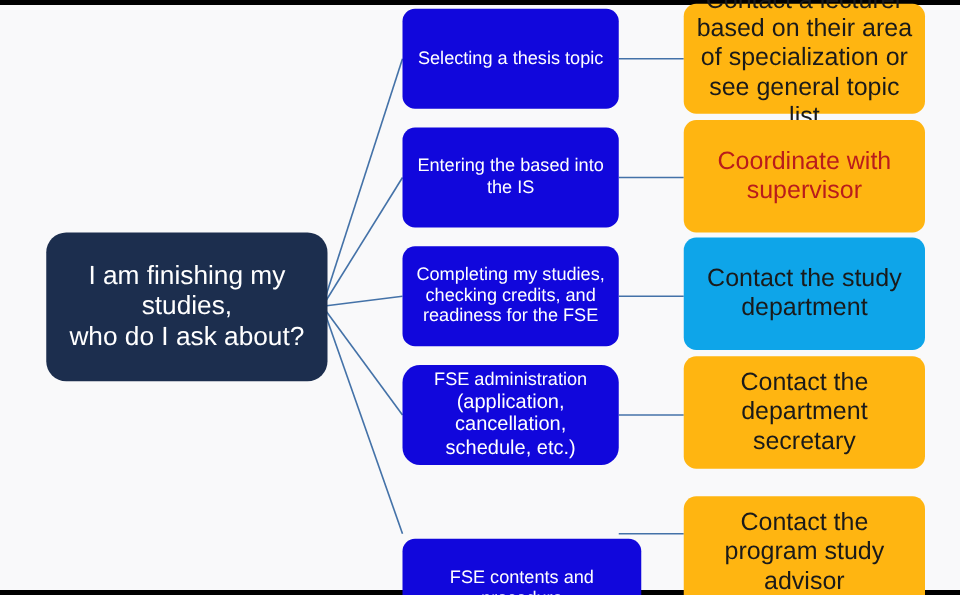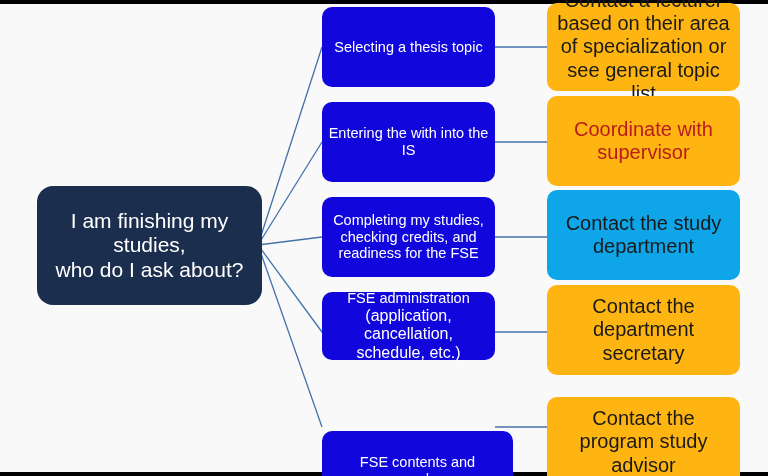--- a/index.html
+++ b/index.html
@@ -110,26 +110,26 @@
   <div class="node node-root" style="left: 37px; top: 186px; width: 225px; height: 119px; background: rgb(28, 46, 78); color: rgb(255, 255, 255);">
     <span class="label">I am finishing my studies,
 who do I ask about?</span>
   </div>
 
   <div id="topics">
       <div class="node node-topic" style="left: 322px; top: 7px; width: 173px; height: 80px; background: rgb(17, 7, 220); color: rgb(255, 255, 255);">
         <span class="label">Selecting a thesis topic</span>
       </div>
       <div class="node node-topic" style="left: 322px; top: 102px; width: 173px; height: 80px; background: rgb(17, 7, 220); color: rgb(255, 255, 255);">
-        <span class="label">Entering the with into the IS</span>
+        <span class="label">Entering the based into the IS</span>
       </div>
       <div class="node node-topic" style="left: 322px; top: 197px; width: 173px; height: 80px; background: rgb(17, 7, 220); color: rgb(255, 255, 255);">
         <span class="label">Completing my studies, checking credits, and readiness for the FSE</span>
       </div>
-      <div class="node node-topic small-sub" style="left: 322px; top: 292px; width: 173px; height: 68px; background: rgb(17, 7, 220); color: rgb(255, 255, 255);">
+      <div class="node node-topic small-sub" style="left: 322px; top: 292px; width: 173px; height: 80px; background: rgb(17, 7, 220); color: rgb(255, 255, 255); border-radius: 14px;">
         <div>
           <span class="main">FSE administration</span>
           <span class="sub">(application, cancellation, schedule, etc.)</span>
         </div>
       </div>
       <div class="node node-topic" style="left: 322px; top: 387px; width: 191px; height: 80px; background: rgb(17, 7, 220); color: rgb(255, 255, 255); margin-top: 44px;">
         <span class="label">FSE contents and procedure</span>
       </div>
     </div>
   <div id="answers">

